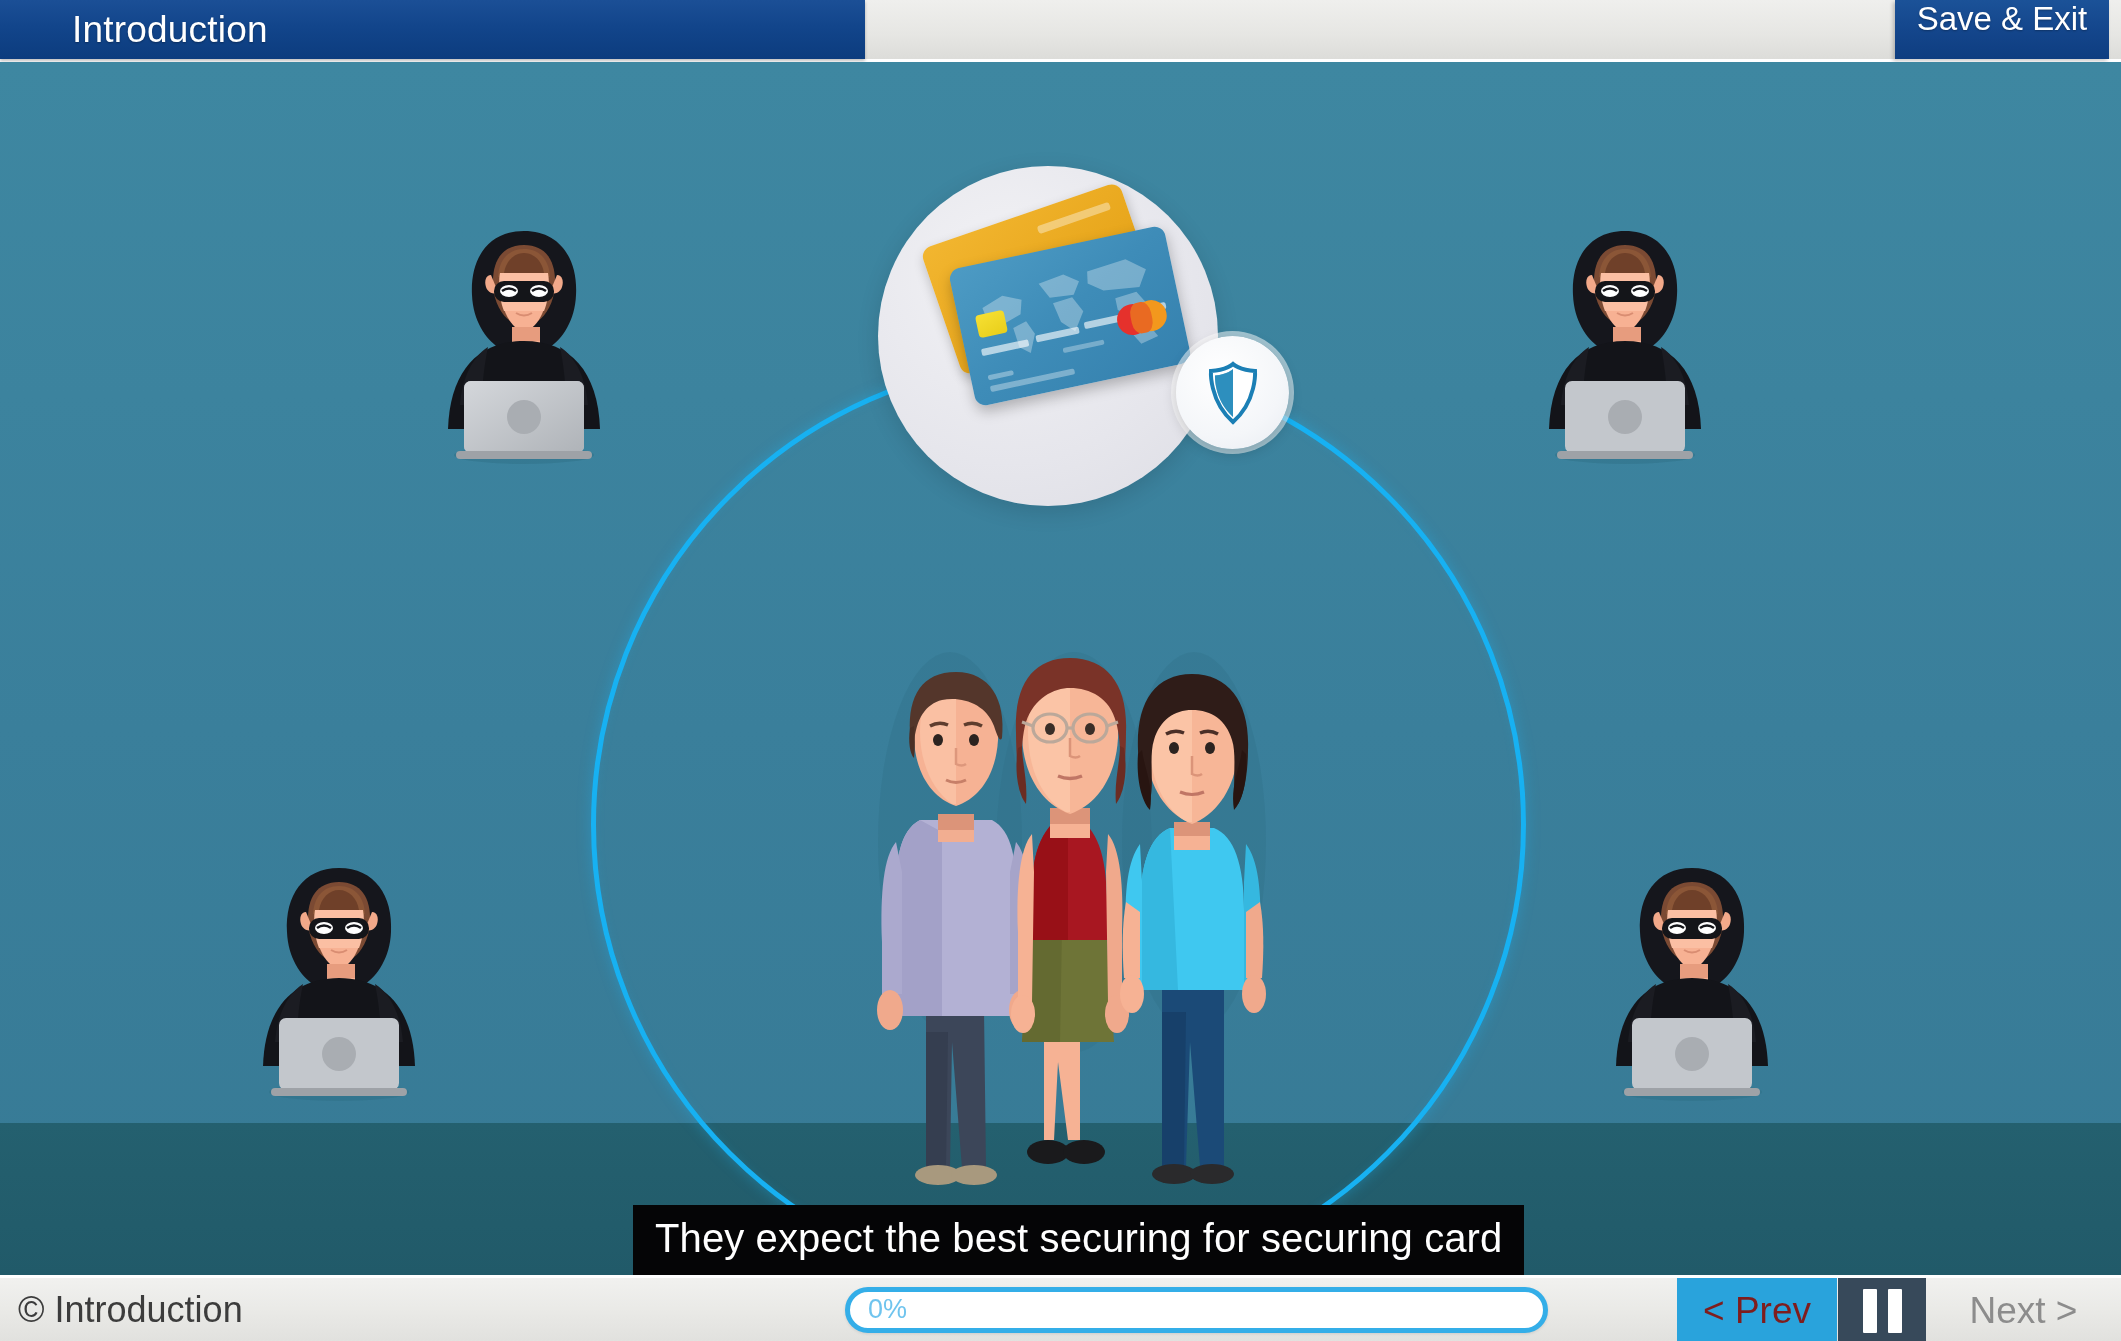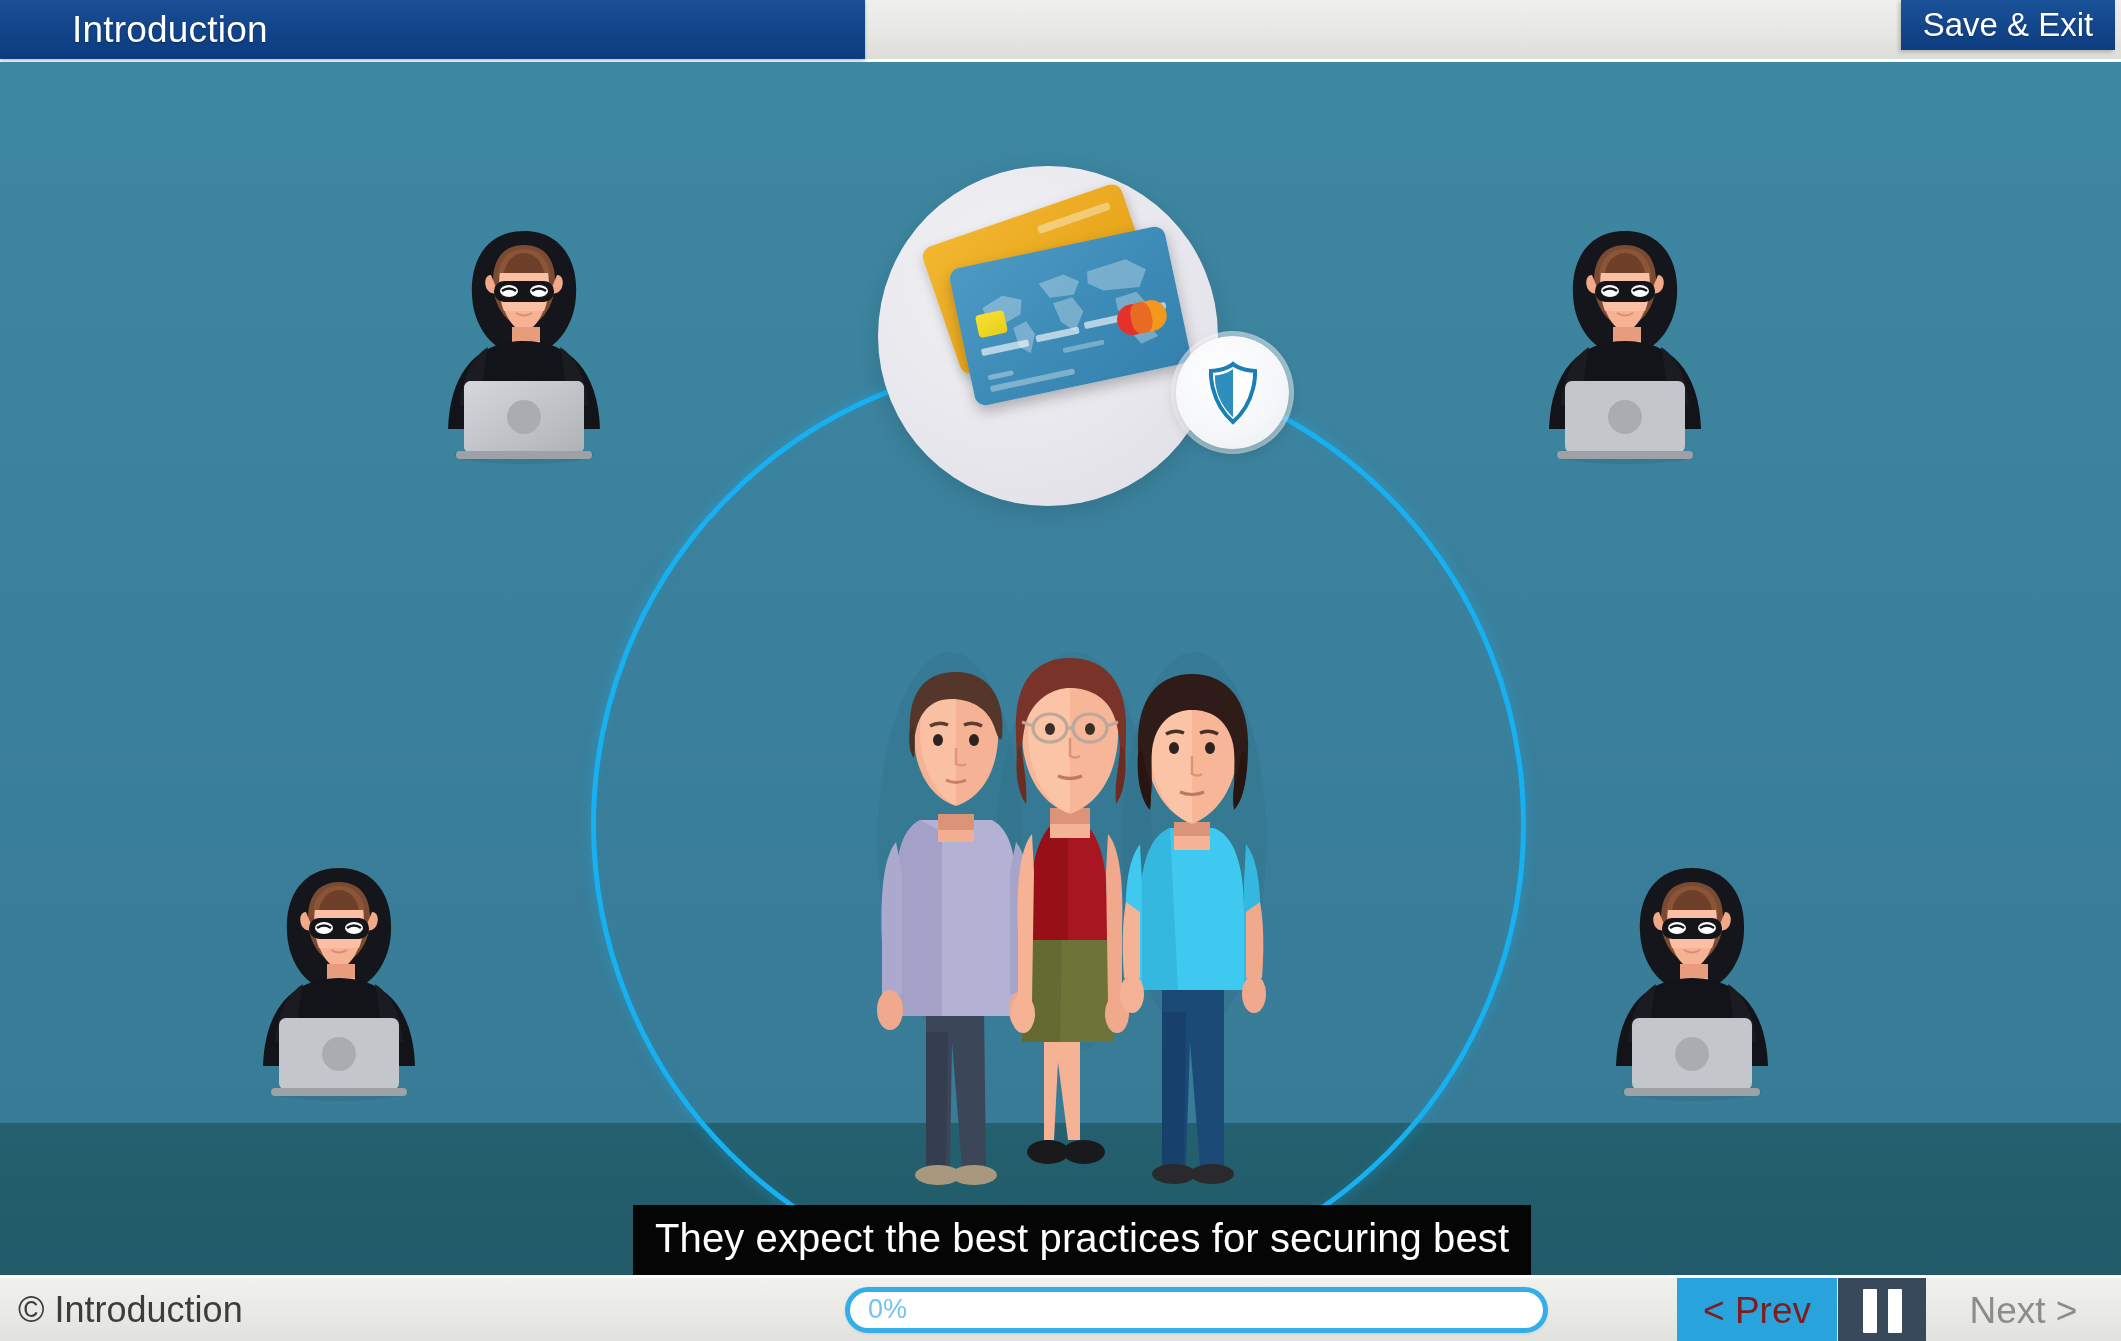--- a/index.html
+++ b/index.html
@@ -22,23 +22,23 @@
     display:flex; align-items:center;
     box-shadow:0 2px 3px rgba(0,0,0,.25);
   }
   #title-text {
     color:#FFFFFF; font-size:37px; padding-left:50px;
     letter-spacing:.2px; white-space:nowrap;
     text-shadow:0 1px 2px rgba(0,0,0,.3);
     margin-left:22px;
   }
   #save-exit-button {
-    position:absolute; right:6px; top:0; width:214px; height:50px;
+    position:absolute; right:12px; top:0; width:214px; height:59px;
     background:linear-gradient(180deg,#1B5298 0%,#14468C 50%,#0E3D80 100%);
-    display:flex; align-items:center; justify-content:center;
+    display:flex; align-items:flex-start; justify-content:center;
     cursor:pointer; box-shadow:-2px 2px 4px rgba(0,0,0,.22);
   }
   #save-exit-button span {
     color:#FFFFFF; font-size:33px; white-space:nowrap;
     text-shadow:0 1px 2px rgba(0,0,0,.28);
   }
 
   
   #stage {
     position:absolute; left:0; top:62px; width:2121px; height:1213px;
@@ -447,21 +447,21 @@
           <ellipse cx="388" cy="206" rx="5" ry="6" fill="#2B2320"></ellipse>
           <path d="M344 192 q9 -5 18 -1" stroke="#4A2F27" stroke-width="3.5" fill="none"></path>
           <path d="M378 191 q9 -4 18 1" stroke="#4A2F27" stroke-width="3.5" fill="none"></path>
           <path d="M370 214 L370 232 q6 3 10 0" stroke="#DB9479" stroke-width="2.5" fill="none"></path>
           <path d="M358 250 q12 5 24 0" stroke="#C07665" stroke-width="3.2" fill="none"></path>
         </g>
       </svg>
     </div>
 
     <div id="caption-bar">
-      <div id="caption-text">They expect the best practices for securing best</div>
+      <div id="caption-text">They expect the best securing for securing card</div>
     </div>
 
   </div>
 
   <div id="footer">
     <div id="copyright">© Introduction</div>
 
     <div id="progress-wrap">
       <div id="progress-label">0%</div>
     </div>

